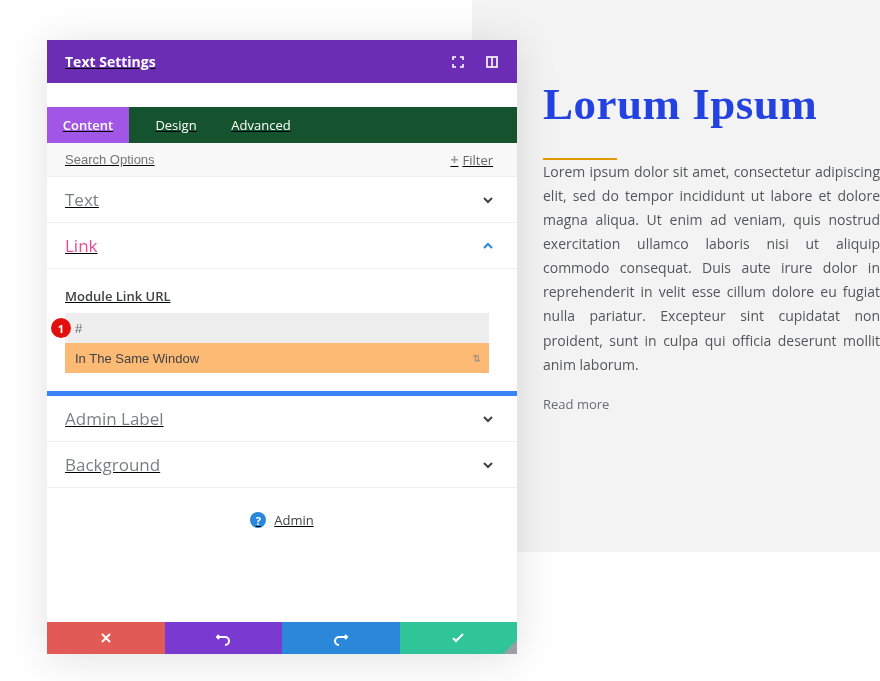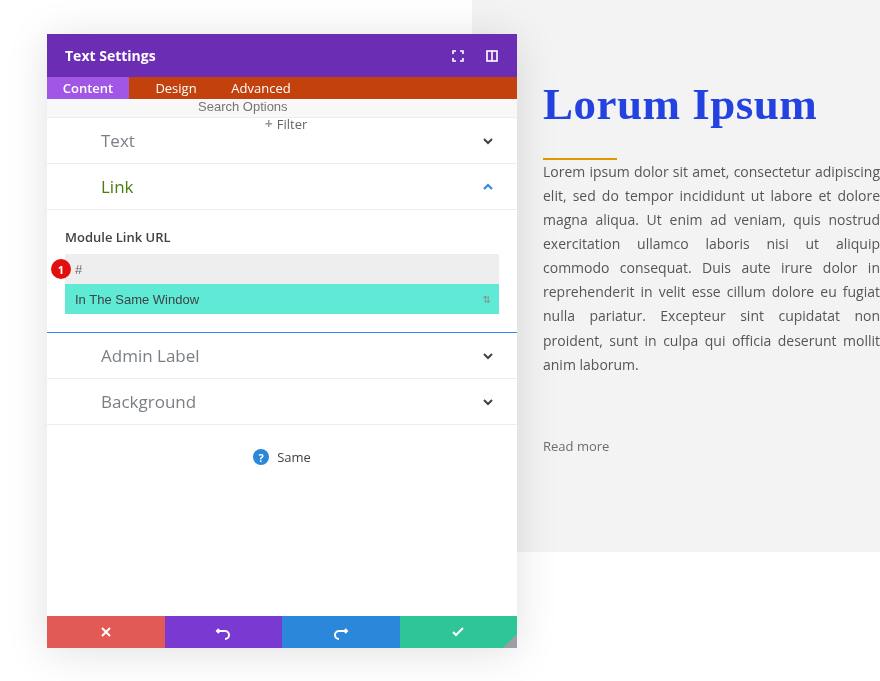--- a/index.html
+++ b/index.html
@@ -31,74 +31,75 @@
   width: 74px;
 }
 .preview-body {
   font-size: 14px;
   color: #555659;
   line-height: 1.72;
   text-align: justify;
   width: 337px;
 }
 .preview-readmore {
-  margin-top: 60px;
+  margin-top: 18px;
   font-size: 13px;
   color: #6c6d70;
 }
 
 .panel {
   position: absolute;
-  top: 34px;
+  top: 40px;
   left: 47px;
   width: 470px;
   height: 614px;
   background: #fff;
   box-shadow: 0 4px 40px rgba(0,0,0,0.12);
   display: flex;
   flex-direction: column;
+  text-decoration: underline;
 }
 .panel-header {
   background: #6c2db5;
   color: #fff;
   height: 43px;
   display: flex;
   align-items: center;
   padding: 0 18px;
 }
 .panel-header-title { font-size: 14px; font-weight: 700; flex: 1; }
 .panel-header-icons { display: flex; gap: 20px; align-items: center; }
 .hicon { width: 14px; height: 14px; display: flex; align-items: center; justify-content: center; cursor: pointer; }
 
 .tabs {
-  background: #c2410c;
-  height: 22px;
+  background: #14532d;
+  height: 36px;
   display: flex;
   align-items: stretch;
+  margin-top: 24px;
 }
 .tab {
   color: #fff;
   font-size: 13px;
   display: flex;
   align-items: center;
   justify-content: center;
   cursor: pointer;
 }
 .tab-content { width: 82px; background: #a156e6; font-weight: 600; }
 .tab-design { width: 82px; padding-left: 12px; }
 .tab-advanced { width: 100px; }
 
 .search-row {
   background: #f8f8f8;
   border-bottom: 1px solid #eee;
-  height: 19px;
-  display: flex;
-  align-items: center;
-  padding: 0 10px 0 18px;
-  flex-direction: column;
+  height: 34px;
+  display: flex;
+  align-items: center;
+  padding: 0 24px 0 18px;
 }
 .search-input {
   flex: 1;
   border: none;
   background: transparent;
   font-size: 13px;
   color: #999;
   outline: none;
 }
 .filter-btn {
@@ -113,25 +114,25 @@
 
 .sections { flex: 1; overflow: auto; }
 .section-head {
   height: 46px;
   display: flex;
   align-items: center;
   padding: 0 22px 0 18px;
   border-bottom: 1px solid #eee;
   cursor: pointer;
 }
-.section-title { flex: 1; font-size: 17px; color: #7a7f85; font-weight: 400; margin-left: 36px; }
-.section-title.active { color: #4d7c0f; }
+.section-title { flex: 1; font-size: 17px; color: #7a7f85; font-weight: 400; }
+.section-title.active { color: #ec4899; }
 .chevron { width: 14px; height: 14px; }
 
-.section-body { padding: 10px 18px 18px 18px; border-bottom: 1px solid #3b82f6; }
+.section-body { padding: 10px 28px 18px 18px; border-bottom: 5px solid #3b82f6; }
 .field-label { font-size: 13px; font-weight: 600; color: #3f4246; margin: 8px 0; }
 .url-row { position: relative; }
 .url-input {
   width: 100%;
   height: 30px;
   background: #eeeeee;
   border: none;
   padding: 0 10px;
   font-size: 13px;
   color: #666;
@@ -150,21 +151,21 @@
   font-size: 11px;
   font-weight: 700;
   display: flex;
   align-items: center;
   justify-content: center;
 }
 .select-wrap { position: relative; }
 .select-input {
   width: 100%;
   height: 30px;
-  background: #5eead4;
+  background: #fdba74;
   border: none;
   padding: 0 10px;
   font-size: 13px;
   color: #3f4246;
   outline: none;
   appearance: none;
   cursor: pointer;
 }
 .select-arrows {
   position: absolute;
@@ -301,21 +302,21 @@
 
       <div class="section-head">
         <div class="section-title">Background</div>
         <svg class="chevron" viewBox="0 0 14 14" fill="none" stroke="#3f4246" stroke-width="2">
             <path d="M3 5l4 4 4-4"></path>
           </svg>
       </div>
 
       <div class="help-row">
         <div class="help-icon">?</div>
-        <span>Same</span>
+        <span>Admin</span>
       </div>
 
     </div>
 
     <div class="footer-actions">
       <div class="fbtn fbtn-close">
         <svg width="12" height="12" viewBox="0 0 12 12" stroke="#fff" stroke-width="2">
             <path d="M2 2l8 8M10 2l-8 8"></path>
           </svg>
       </div>

